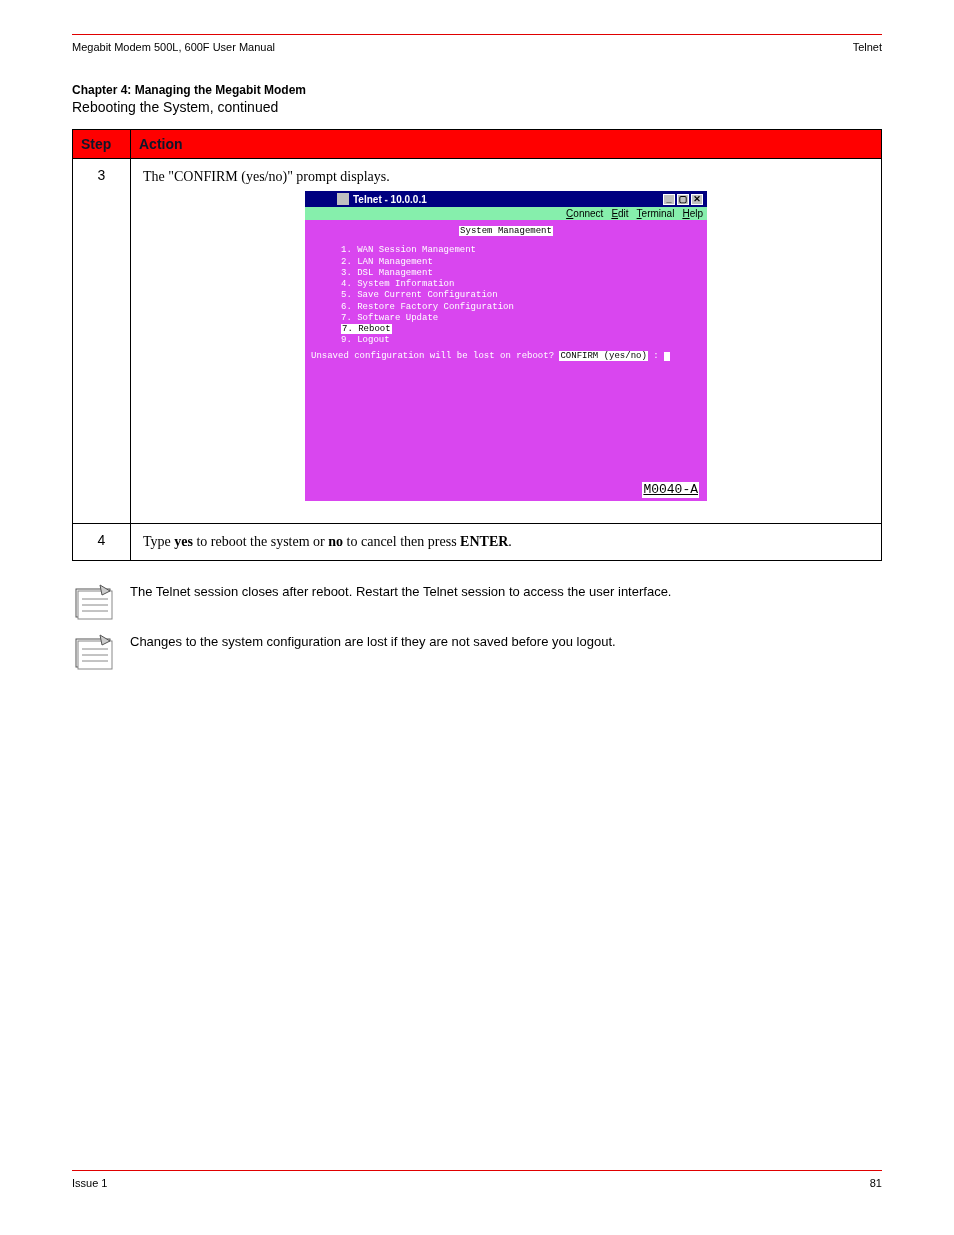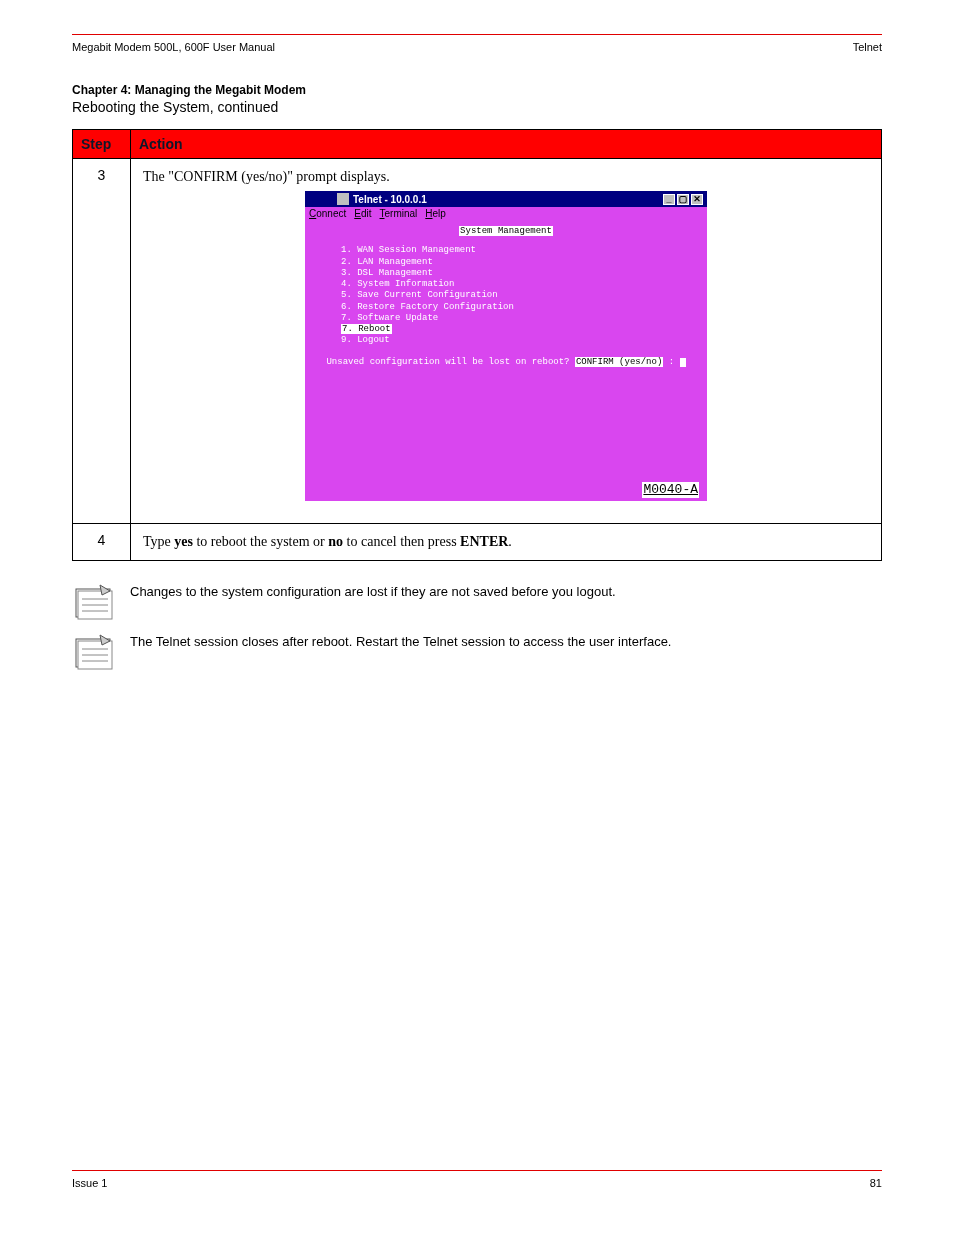--- a/index.html
+++ b/index.html
@@ -94,46 +94,46 @@
   .tel-icon {
     width: 12px; height: 12px; background: #c0c0c0; display:inline-block;
   }
   .win-btns { display: flex; gap: 2px; }
   .win-btn {
     width: 12px; height: 11px; background: #c0c0c0; border: 1px solid #fff;
     display: inline-flex; align-items: center; justify-content: center;
     font-size: 9px; line-height: 1; color:#000;
   }
   .telnet-menubar {
-    background: #d946ef;
+    background: #86efac;
     color: #000;
     font-family: Tahoma, Arial, sans-serif;
     font-size: 10px;
     padding: 1px 4px;
-    display: flex; gap: 8px;
+    display: flex; gap: 8px; justify-content: flex-end;
   }
   .telnet-menubar span { text-decoration: none; }
   .telnet-menubar span::first-letter { text-decoration: underline; }
   .telnet-body {
     background: #d946ef;
     color: #fff;
     font-family: "Courier New", monospace;
     font-size: 9px;
     line-height: 1.25;
     padding: 6px 6px 4px 6px;
     height: 281px;
     position: relative;
   }
   .telnet-body .inv {
     background: #fff; color: #000; padding: 0 1px;
   }
   .telnet-body .sys-title { text-align: center; margin-bottom: 8px; }
   .telnet-body .menu-lines { margin-left: 30px; }
   .telnet-body .menu-lines div { white-space: pre; }
-  .telnet-body .prompt-line { margin-top: 10px; text-align: center; }
+  .telnet-body .prompt-line { margin-top: 4px; }
   .telnet-body .cursor {
     display:inline-block; width:6px; height:9px; background:#fff; vertical-align: text-bottom;
   }
   .telnet-ref {
     position: absolute; bottom: 3px; right: 8px;
     color:#000; background:#fff; font-family: "Courier New", monospace;
     font-size: 13px; padding: 0 1px; text-decoration: underline;
   }
 
   
@@ -248,35 +248,35 @@
     <div class="note-icon">
       <svg viewBox="0 0 44 40">
         <rect x="4" y="8" width="34" height="28" fill="#fff" stroke="#555"></rect>
         <rect x="6" y="10" width="34" height="28" fill="#fff" stroke="#888"></rect>
         <line x1="10" y1="18" x2="36" y2="18" stroke="#888"></line>
         <line x1="10" y1="24" x2="36" y2="24" stroke="#888"></line>
         <line x1="10" y1="30" x2="36" y2="30" stroke="#888"></line>
         <path d="M28 4 L38 10 L30 14 Z" fill="#ccc" stroke="#555"></path>
       </svg>
     </div>
-    <div class="note-text">Changes to the system configuration are lost if they are not saved before you logout.</div>
+    <div class="note-text">The Telnet session closes after reboot. Restart the Telnet session to access the user interface.</div>
   </div>
 
   <div class="note-row">
     <div class="note-icon">
       <svg viewBox="0 0 44 40">
         <rect x="4" y="8" width="34" height="28" fill="#fff" stroke="#555"></rect>
         <rect x="6" y="10" width="34" height="28" fill="#fff" stroke="#888"></rect>
         <line x1="10" y1="18" x2="36" y2="18" stroke="#888"></line>
         <line x1="10" y1="24" x2="36" y2="24" stroke="#888"></line>
         <line x1="10" y1="30" x2="36" y2="30" stroke="#888"></line>
         <path d="M28 4 L38 10 L30 14 Z" fill="#ccc" stroke="#555"></path>
       </svg>
     </div>
-    <div class="note-text">The Telnet session closes after reboot. Restart the Telnet session to access the user interface.</div>
+    <div class="note-text">Changes to the system configuration are lost if they are not saved before you logout.</div>
   </div>
 
 </div>
 
 <div class="footer">
   <div class="footer-rule"></div>
   <div class="footer-line">
     <span>Issue 1</span>
     <span>81</span>
   </div>

